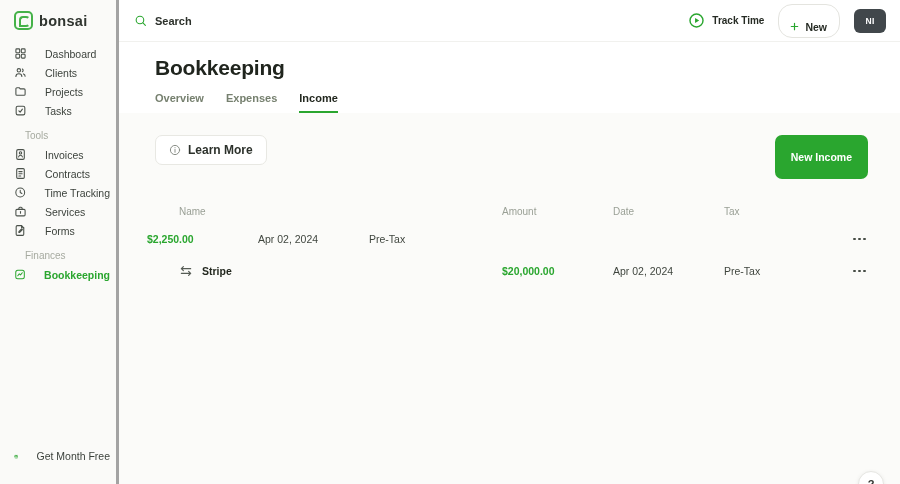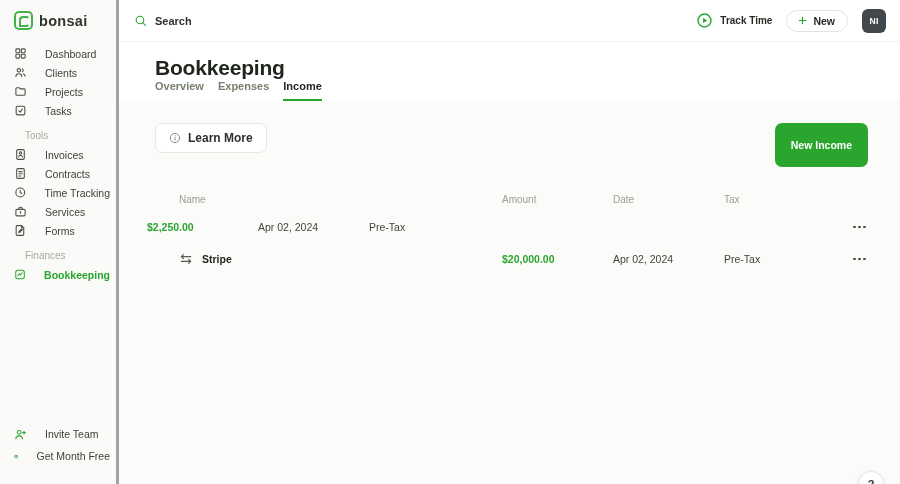--- a/index.html
+++ b/index.html
@@ -34,29 +34,29 @@
   .topbar { height:42px; min-height:42px; border-bottom:1px solid #f1f1ee; display:flex; align-items:center;
             padding:0 14px 0 15px; background:#fff; }
   .search { display:flex; align-items:center; gap:8px; cursor:text; }
   .search svg { width:13px; height:13px; stroke:#2aa62f; }
   .search .txt { font-size:11px; font-weight:600; color:#2c312b; }
   .topbar-right { margin-left:auto; display:flex; align-items:center; gap:14px; }
   .track-time { display:flex; align-items:center; gap:7px; cursor:pointer; }
   .track-time svg { width:17px; height:17px; stroke:#2aa62f; }
   .track-time .txt { font-size:10px; font-weight:700; color:#262b24; }
   .new-btn { display:flex; align-items:center; gap:5px; border:1px solid #e4e4df; border-radius:14px;
-             background:#fff; padding:4px 12px 4px 10px; cursor:pointer; }
+             background:#fff; padding:16px 12px 4px 10px; cursor:pointer; }
   .new-btn svg { width:11px; height:11px; stroke:#2aa62f; stroke-width:2.6; }
   .new-btn .txt { font-size:10.5px; font-weight:700; color:#262b24; }
-  .avatar { width:24px; height:24px; border-radius:6px; background:#41474b; color:#fff; font-size:8.5px;
+  .avatar { width:32px; height:24px; border-radius:6px; background:#41474b; color:#fff; font-size:8.5px;
             font-weight:700; display:flex; align-items:center; justify-content:center; cursor:pointer; letter-spacing:.3px; }
 
   .content-head { padding:14px 36px 0; background:#fff; }
   .page-title { font-size:21px; font-weight:800; color:#20251e; letter-spacing:-.2px; }
-  .tabs { display:flex; gap:14px; margin-top:0;align-items:center; }
+  .tabs { display:flex; gap:22px; margin-top:12px;align-items:center; }
   .tab { font-size:11px; font-weight:600; color:#76806f; padding-bottom:7px; border-bottom:2px solid transparent; cursor:pointer; }
   .tab.active { color:#23281f; font-weight:700; border-bottom-color:#2aa62f; }
 
   .body { flex:1; background:#fbfbf9; padding:22px 32px 0 28px; }
   .actions-row { display:flex; align-items:flex-start; justify-content:space-between; }
   .learn-more { display:inline-flex; align-items:center; gap:7px; background:#fff; border:1px solid #e8e8e3;
                 border-radius:7px; padding:7px 13px; margin-left:8px; cursor:pointer; }
   .learn-more svg { width:12px; height:12px; stroke:#8a8f88; }
   .learn-more .txt { font-size:12px; font-weight:700; color:#2c312b; }
   .new-income { background:#2aa62f; color:#fff; border:none; border-radius:7px; padding:16px 16px;
@@ -180,28 +180,20 @@
       <svg class="ic" viewBox="0 0 24 24">
           <rect x="3.5" y="3.5" width="17" height="17" rx="4"></rect>
           <polyline points="7.5 14.5 10.5 10.8 13 12.8 16.5 8.5"></polyline>
         </svg>
       <span class="lbl">Bookkeeping</span>
     </div>
 
     <div class="side-footer">
       <div class="nav-item">
         <svg class="ic" viewBox="0 0 24 24">
-            <circle cx="9.5" cy="8" r="3.4"></circle>
-            <path d="M3.5 20c0-3.4 2.7-5.5 6-5.5s6 2.1 6 5.5"></path>
-            <path d="M18.5 6v5M16 8.5h5"></path>
-          </svg>
-        <span class="lbl">Invite Team</span>
-      </div>
-      <div class="nav-item">
-        <svg class="ic" viewBox="0 0 24 24">
             <rect x="3" y="7.5" width="18" height="4.5"></rect>
             <path d="M5 12v8.5h14V12"></path>
             <path d="M12 7.5v13"></path>
             <path d="M12 7.5s-1-4-3.5-4S6 7.5 8.5 7.5zM12 7.5s1-4 3.5-4S18 7.5 15.5 7.5z"></path>
           </svg>
         <span class="lbl">Get Month Free</span>
       </div>
     </div>
   </aside>
 

